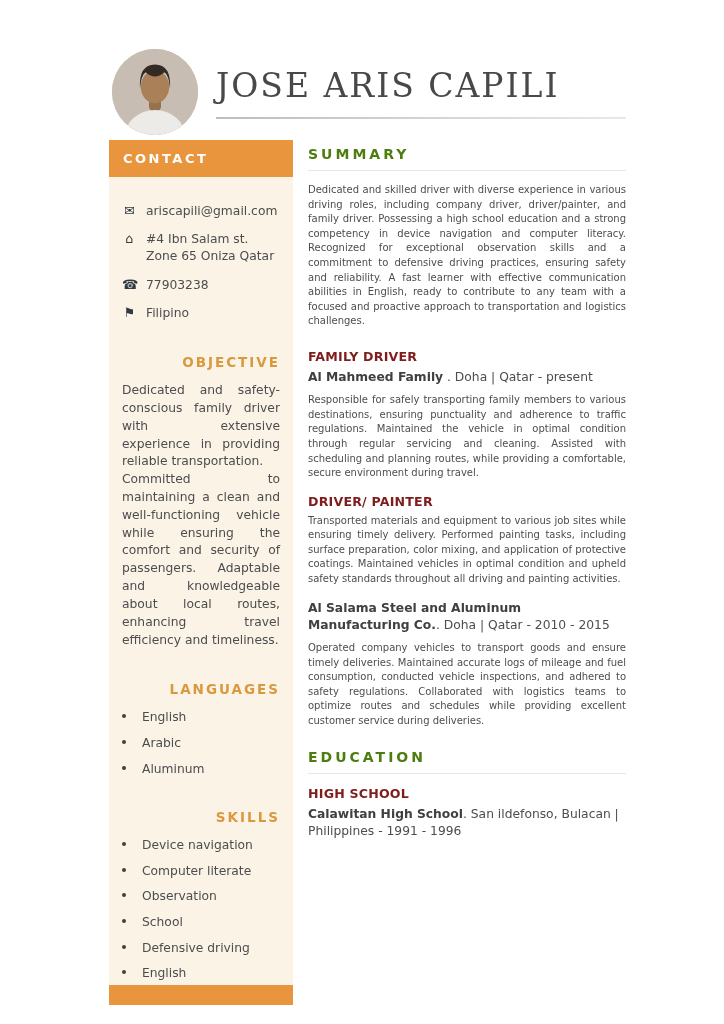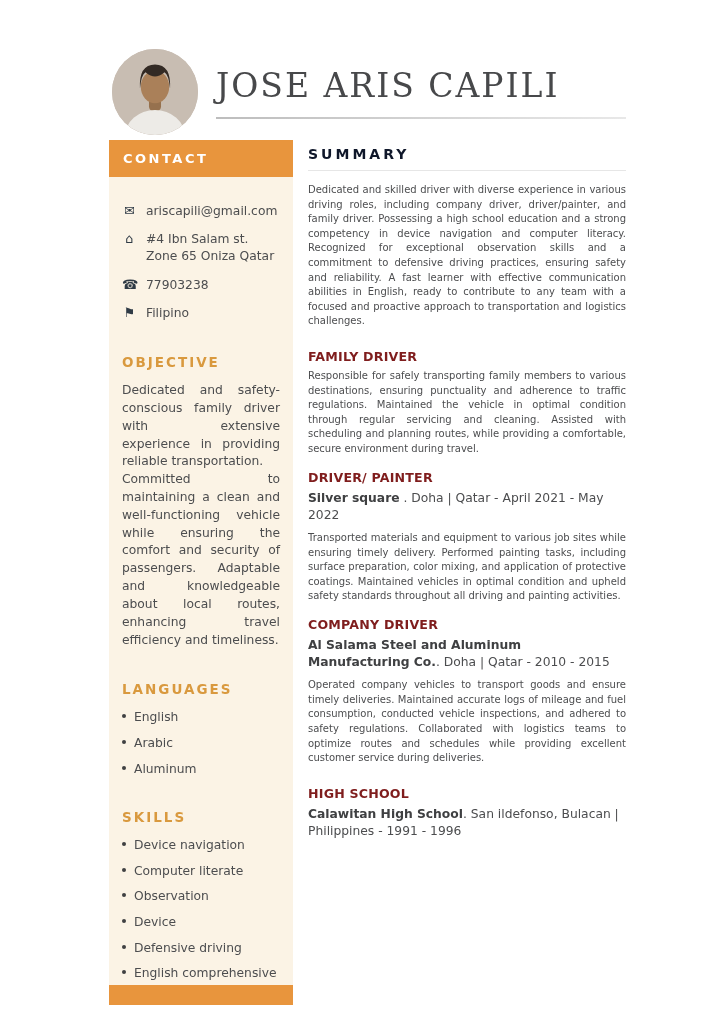--- a/index.html
+++ b/index.html
@@ -83,46 +83,47 @@
     color: #2f3a45; font-size: 13px; line-height: 1.3;
     text-align: center;
   }
 
   .side-heading {
     color: #d9993e;
     font-size: 13.5px;
     font-weight: bold;
     letter-spacing: 2px;
     margin: 32px 0 12px 0;
+    text-align: right;
   }
   .side-text {
     font-size: 12.3px;
     line-height: 1.45;
     text-align: justify;
     white-space: pre-line;
   }
 
   .bullets { list-style: none; }
   .bullets li {
-    display: flex; align-items: baseline; gap: 8px;
+    display: flex; align-items: baseline; gap: 16px;
     margin-bottom: 9px;
     font-size: 12.3px; line-height: 1.35;
   }
   .dot {
     width: 4px; height: 4px; flex: 0 0 4px;
     border-radius: 50%;
     background: #3f4042;
     position: relative; top: -3px;
   }
 
   
   .main { flex: 1; padding-top: 6px; }
   .m-section { margin-bottom: 20px; }
   .main-heading {
-    color: #0f172a;
+    color: #4d7c0f;
     font-size: 14px;
     font-weight: bold;
     letter-spacing: 3px;
     padding-bottom: 8px;
     border-bottom: 1px solid #e6e6e6;
     margin-bottom: 12px;
   }
   .body-text {
     font-size: 10px;
     line-height: 1.46;
@@ -219,21 +220,21 @@
             <li>
                 <span class="dot"></span>
                 <span>Computer literate</span>
               </li>
             <li>
                 <span class="dot"></span>
                 <span>Observation</span>
               </li>
             <li>
                 <span class="dot"></span>
-                <span>Device</span>
+                <span>School</span>
               </li>
             <li>
                 <span class="dot"></span>
                 <span>Defensive driving</span>
               </li>
             <li>
                 <span class="dot"></span>
                 <span>English comprehensive</span>
               </li>
 
@@ -249,36 +250,36 @@
 
       <section class="m-section">
         <h2 class="main-heading">SUMMARY</h2>
         <p class="body-text">Dedicated and skilled driver with diverse experience in various driving roles, including company driver, driver/painter, and family driver. Possessing a high school education and a strong competency in device navigation and computer literacy. Recognized for exceptional observation skills and a commitment to defensive driving practices, ensuring safety and reliability. A fast learner with effective communication abilities in English, ready to contribute to any team with a focused and proactive approach to transportation and logistics challenges.</p>
       </section>
 
       <section class="m-section">
 
         <article class="job">
           <h3 class="job-role">FAMILY DRIVER</h3>
+          <p class="job-meta"><strong>Al Mahmeed Family</strong><span> . Doha | Qatar - present</span></p>
           <p class="body-text">Responsible for safely transporting family members to various destinations, ensuring punctuality and adherence to traffic regulations. Maintained the vehicle in optimal condition through regular servicing and cleaning. Assisted with scheduling and planning routes, while providing a comfortable, secure environment during travel.</p>
         </article>
 
         <article class="job">
           <h3 class="job-role">DRIVER/ PAINTER</h3>
-          <p class="job-meta"><strong>Silver square</strong><span> . Doha | Qatar - April 2021 - May 2022</span></p>
           <p class="body-text">Transported materials and equipment to various job sites while ensuring timely delivery. Performed painting tasks, including surface preparation, color mixing, and application of protective coatings. Maintained vehicles in optimal condition and upheld safety standards throughout all driving and painting activities.</p>
         </article>
 
         <article class="job">
-          <h3 class="job-role">COMPANY DRIVER</h3>
           <p class="job-meta"><strong>Al Salama Steel and Aluminum Manufacturing Co.</strong><span>. Doha | Qatar - 2010 - 2015</span></p>
           <p class="body-text">Operated company vehicles to transport goods and ensure timely deliveries. Maintained accurate logs of mileage and fuel consumption, conducted vehicle inspections, and adhered to safety regulations. Collaborated with logistics teams to optimize routes and schedules while providing excellent customer service during deliveries.</p>
         </article>
       </section>
 
       <section class="m-section">
+        <h2 class="main-heading">EDUCATION</h2>
         <h3 class="job-role">HIGH SCHOOL</h3>
         <p class="job-meta"><strong>Calawitan High School</strong><span>. San ildefonso, Bulacan | Philippines - 1991 - 1996</span></p>
       </section>
 
     </main>
   </div>
 </div>
 
 </body></html>

